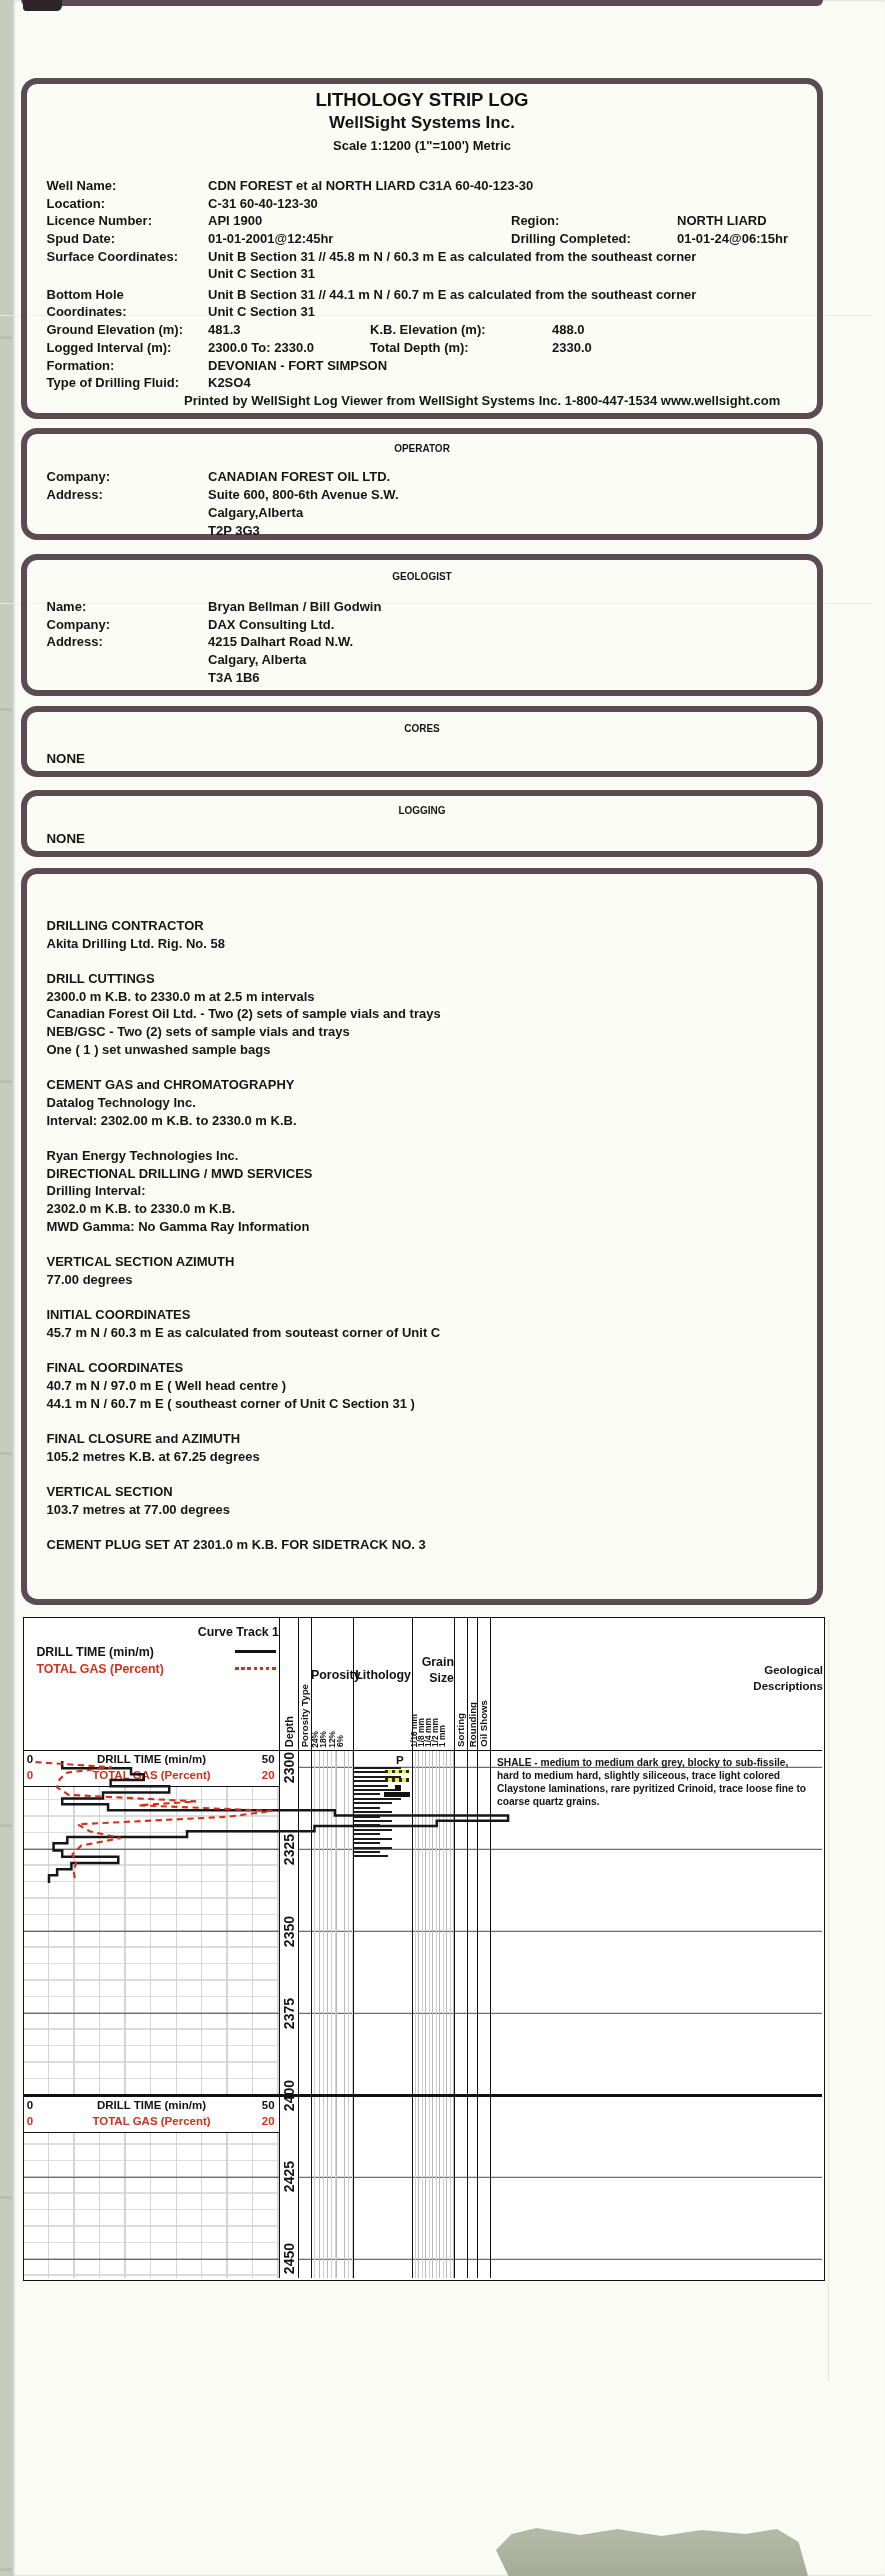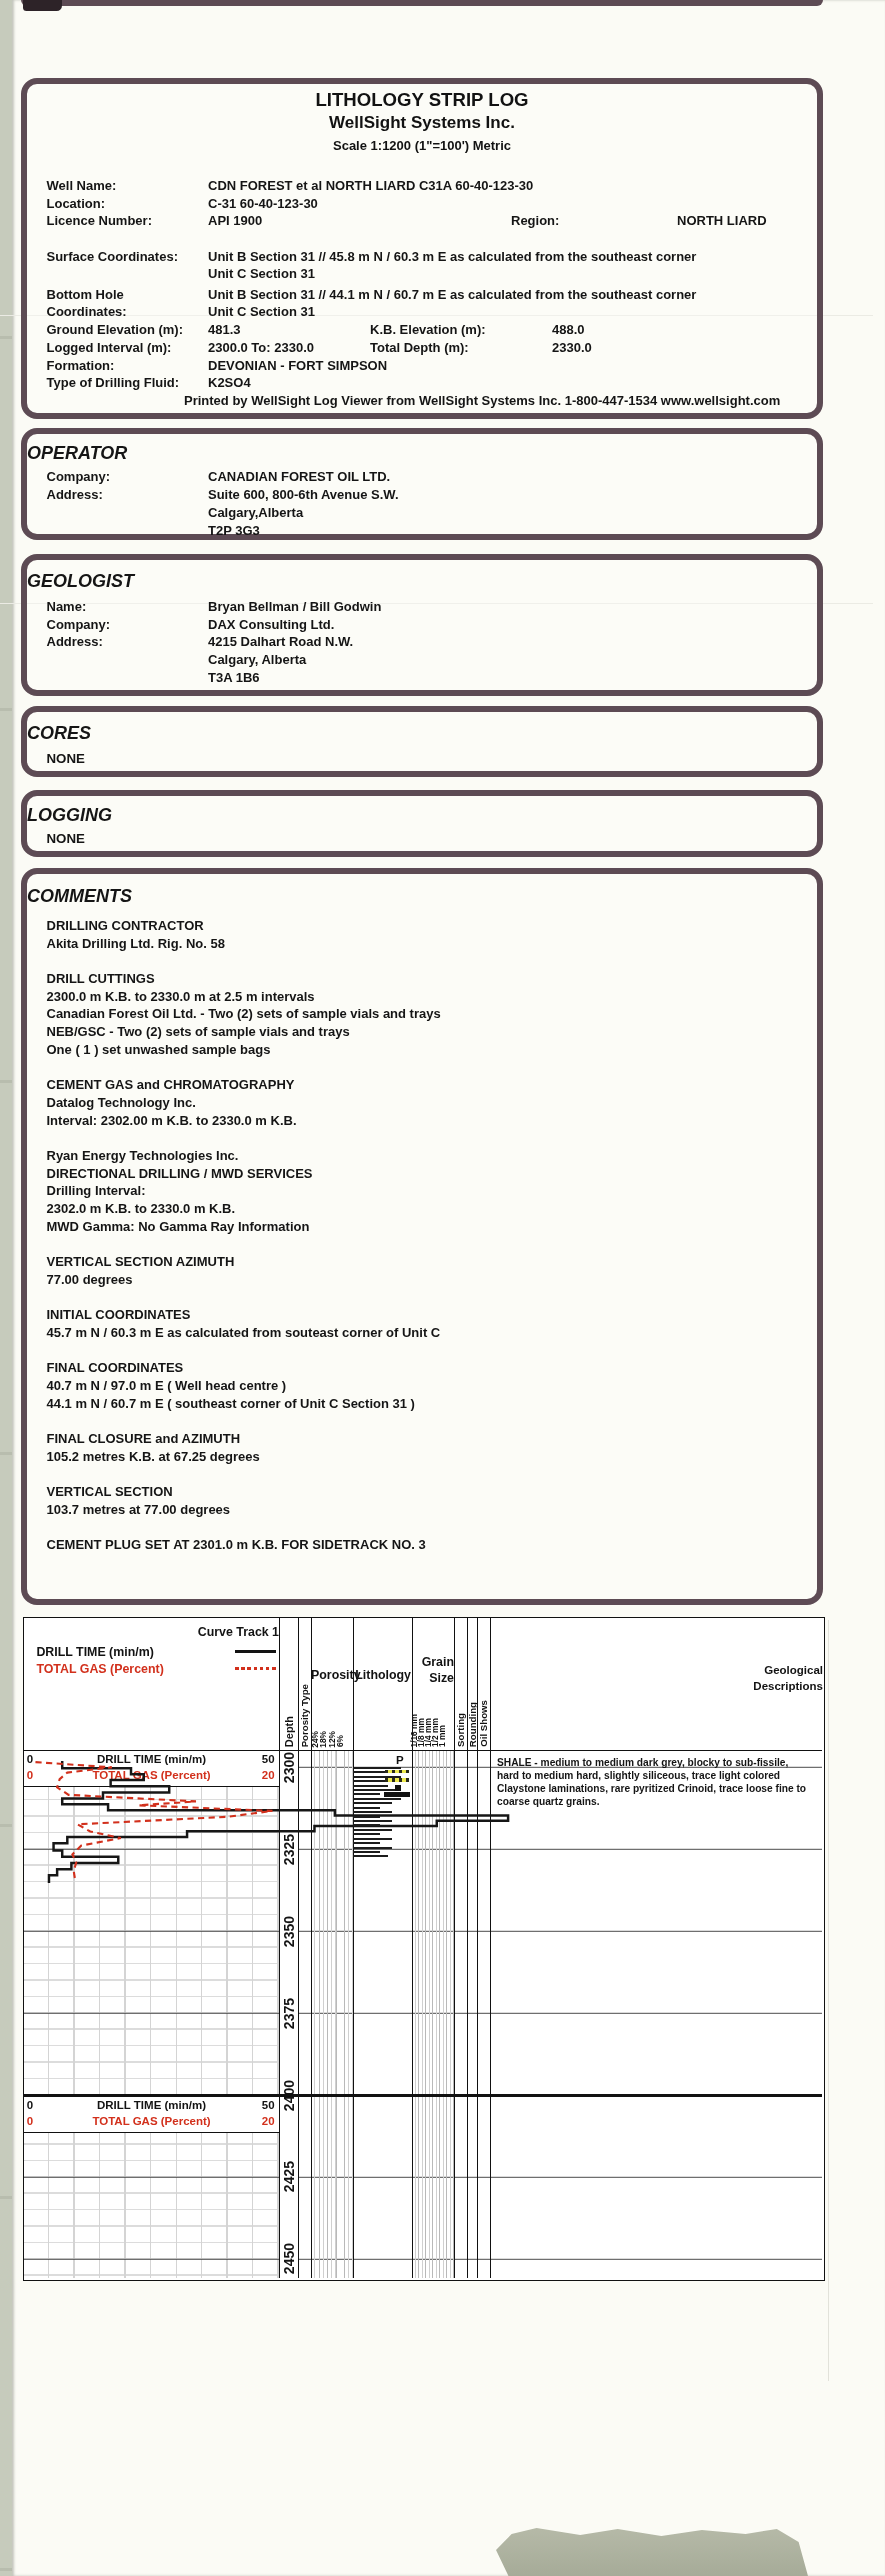--- a/index.html
+++ b/index.html
@@ -7,21 +7,21 @@
   .page{position:relative;width:885px;height:2576px;background:#0ea5e9;overflow:hidden;}
   .bgstrip{position:absolute;left:0;top:0;width:13.3px;height:2576px;
     background:repeating-linear-gradient(180deg,#c6cbbc 0 336px,#b8bdae 336px 339px,#c6cbbc 339px 372px);}
   .paper{position:absolute;left:12.4px;top:0;width:873px;height:2576px;background:#fbfbf5;
     box-shadow:inset 1.8px 0 2.7px rgba(120,125,110,.45);}
   .streak{position:absolute;left:0;width:873px;height:0.9px;background:#ebebe4;}
   .top-remnant{position:absolute;left:21px;top:0;width:802px;height:6.2px;background:#5d4b54;border-radius:0 0 6.2px 6.2px;}
   .top-blob{position:absolute;left:23px;top:0;width:39px;height:10.6px;background:#2d2328;border-radius:0 0 5.3px 3.5px;}
 
   .box{position:absolute;left:21px;width:802px;border:6.2px solid #5d4b54;border-radius:16px;box-sizing:border-box;background:rgba(255,255,255,.25);}
-  .btitle{position:absolute;left:0;right:0;font-weight:bold;font-size:18px;color:#151515;font-style:italic;}
+  .btitle{position:absolute;left:0;right:0;text-align:center;font-weight:bold;font-size:10px;color:#151515;}
   .t-main{position:absolute;left:0;right:0;text-align:center;font-weight:bold;font-size:18.6px;color:#121212;}
   .t-sub{position:absolute;left:0;right:0;text-align:center;font-weight:bold;font-size:17px;color:#121212;}
   .t-scale{position:absolute;left:0;right:0;text-align:center;font-weight:bold;font-size:13px;color:#121212;}
   .frow{position:absolute;left:0;right:0;height:17.7px;}
   .lab{position:absolute;left:19.5px;font-weight:bold;font-size:13px;color:#151515;white-space:nowrap;}
   .val{position:absolute;left:181px;font-weight:bold;font-size:13px;color:#151515;white-space:nowrap;}
   .lab2{position:absolute;left:484px;font-weight:bold;font-size:13px;color:#151515;white-space:nowrap;}
   .val2{position:absolute;left:650px;font-weight:bold;font-size:13px;color:#151515;white-space:nowrap;}
   .lab3{position:absolute;left:343px;font-weight:bold;font-size:13px;color:#151515;white-space:nowrap;}
   .val3{position:absolute;left:497px;font-weight:bold;font-size:13px;color:#151515;white-space:nowrap;margin-left:28px;}
@@ -107,20 +107,26 @@
     <div class="frow" style="top:112px">
       <span class="lab">Location:</span>
       <span class="val">C-31  60-40-123-30</span>
     </div>
     <div class="frow" style="top:129px">
       <span class="lab">Licence Number:</span>
       <span class="val">API 1900</span>
       <span class="lab2">Region:</span>
       <span class="val2">NORTH LIARD</span>
     </div>
+    <div class="frow" style="top:147px">
+      <span class="lab">Spud Date:</span>
+      <span class="val">01-01-2001@12:45hr</span>
+      <span class="lab2">Drilling Completed:</span>
+      <span class="val2">01-01-24@06:15hr</span>
+    </div>
     <div class="frow" style="top:165px">
       <span class="lab">Surface Coordinates:</span>
       <span class="val">Unit B  Section 31 // 45.8 m N / 60.3 m E as calculated from the southeast corner</span>
     </div>
     <div class="frow" style="top:182px">
       <span class="val">Unit C Section 31</span>
     </div>
     <div class="frow" style="top:203px">
       <span class="lab">Bottom Hole</span>
       <span class="val">Unit B  Section 31 // 44.1 m N / 60.7 m E as calculated from the southeast corner</span>
@@ -198,21 +204,20 @@
     <div class="btitle" style="top:10.6px">CORES</div>
     <div class="none-line" style="top:39px">NONE</div>
   </div>
 
   <div class="box" style="top:790px;height:67px;">
     <div class="btitle" style="top:8.9px">LOGGING</div>
     <div class="none-line" style="top:35px">NONE</div>
   </div>
 
   <div class="box" style="top:868px;height:737px;">
-    <div class="btitle" style="top:12.4px">COMMENTS</div>
     <div id="comments-lines">
         <div class="cline">DRILLING CONTRACTOR</div>
         <div class="cline">Akita Drilling Ltd. Rig. No. 58</div>
         <div class="cline"></div>
         <div class="cline">DRILL CUTTINGS</div>
         <div class="cline">2300.0 m K.B. to 2330.0 m at 2.5 m intervals</div>
         <div class="cline">Canadian Forest Oil Ltd. - Two (2) sets of sample vials and trays</div>
         <div class="cline">NEB/GSC - Two (2) sets of sample vials and trays</div>
         <div class="cline">One ( 1 ) set unwashed sample bags</div>
         <div class="cline"></div>

